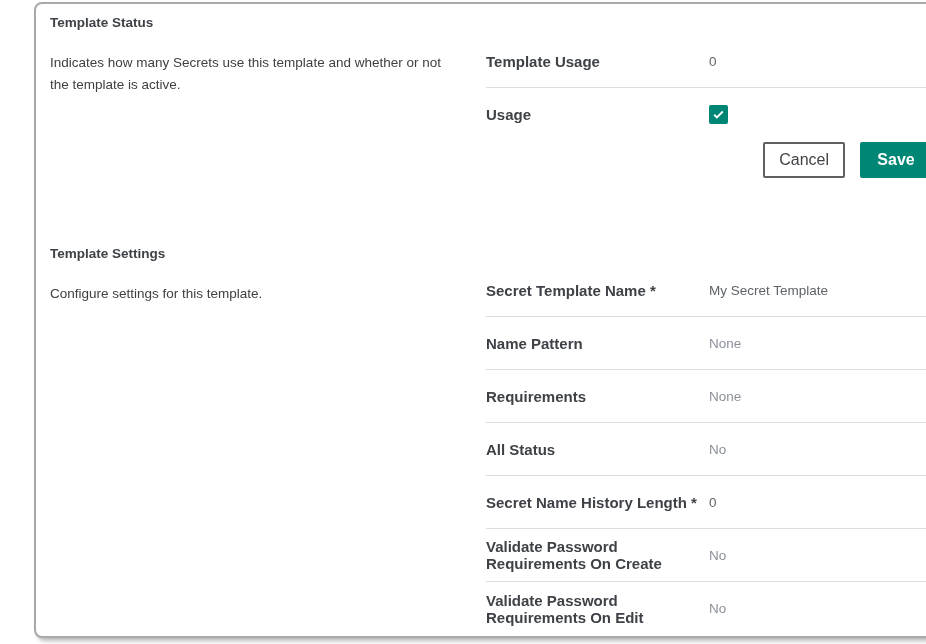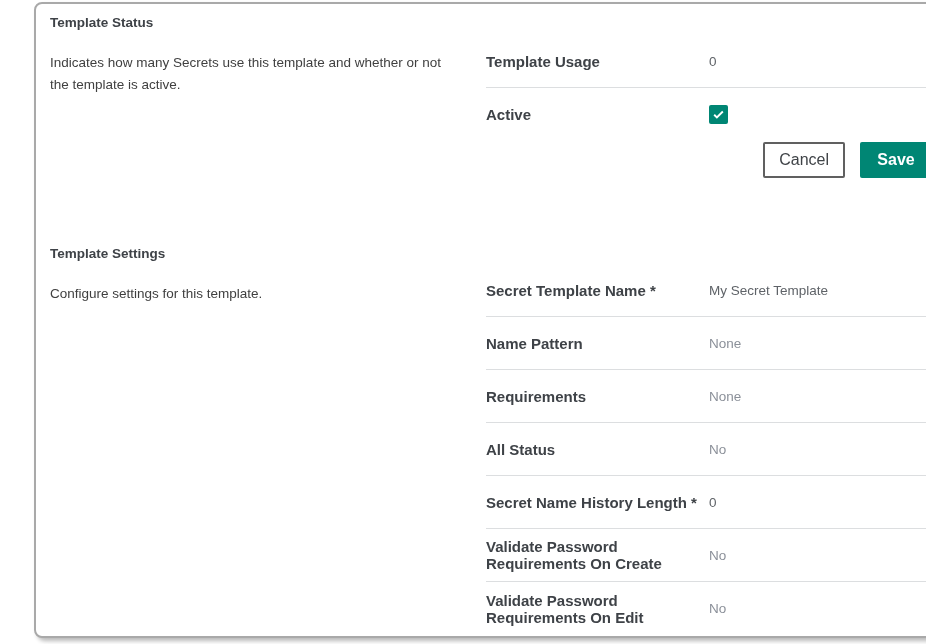--- a/index.html
+++ b/index.html
@@ -90,21 +90,21 @@
       <h2 class="section-title">Template Status</h2>
       <p class="section-desc">Indicates how many Secrets use this template and whether or not the template is active.</p>
     </div>
     <div class="section-right sr-status">
       <div class="rows">
           <div class="row">
             <div class="row-label">Template Usage</div>
             <div class="row-value">0</div>
           </div>
           <div class="row">
-            <div class="row-label">Active</div>
+            <div class="row-label">Usage</div>
             <div class="row-value"><span class="checkbox checked">
                 <svg width="13" height="13" viewBox="0 0 24 24">
                   <path d="M4 12.5l5 5L20 6.5" fill="none" stroke="#ffffff" stroke-width="3.5"></path>
                 </svg>
               </span></div>
           </div>
         </div>
       <div class="buttons">
         <button class="btn-cancel">Cancel</button>
         <button class="btn-save">Save</button>

